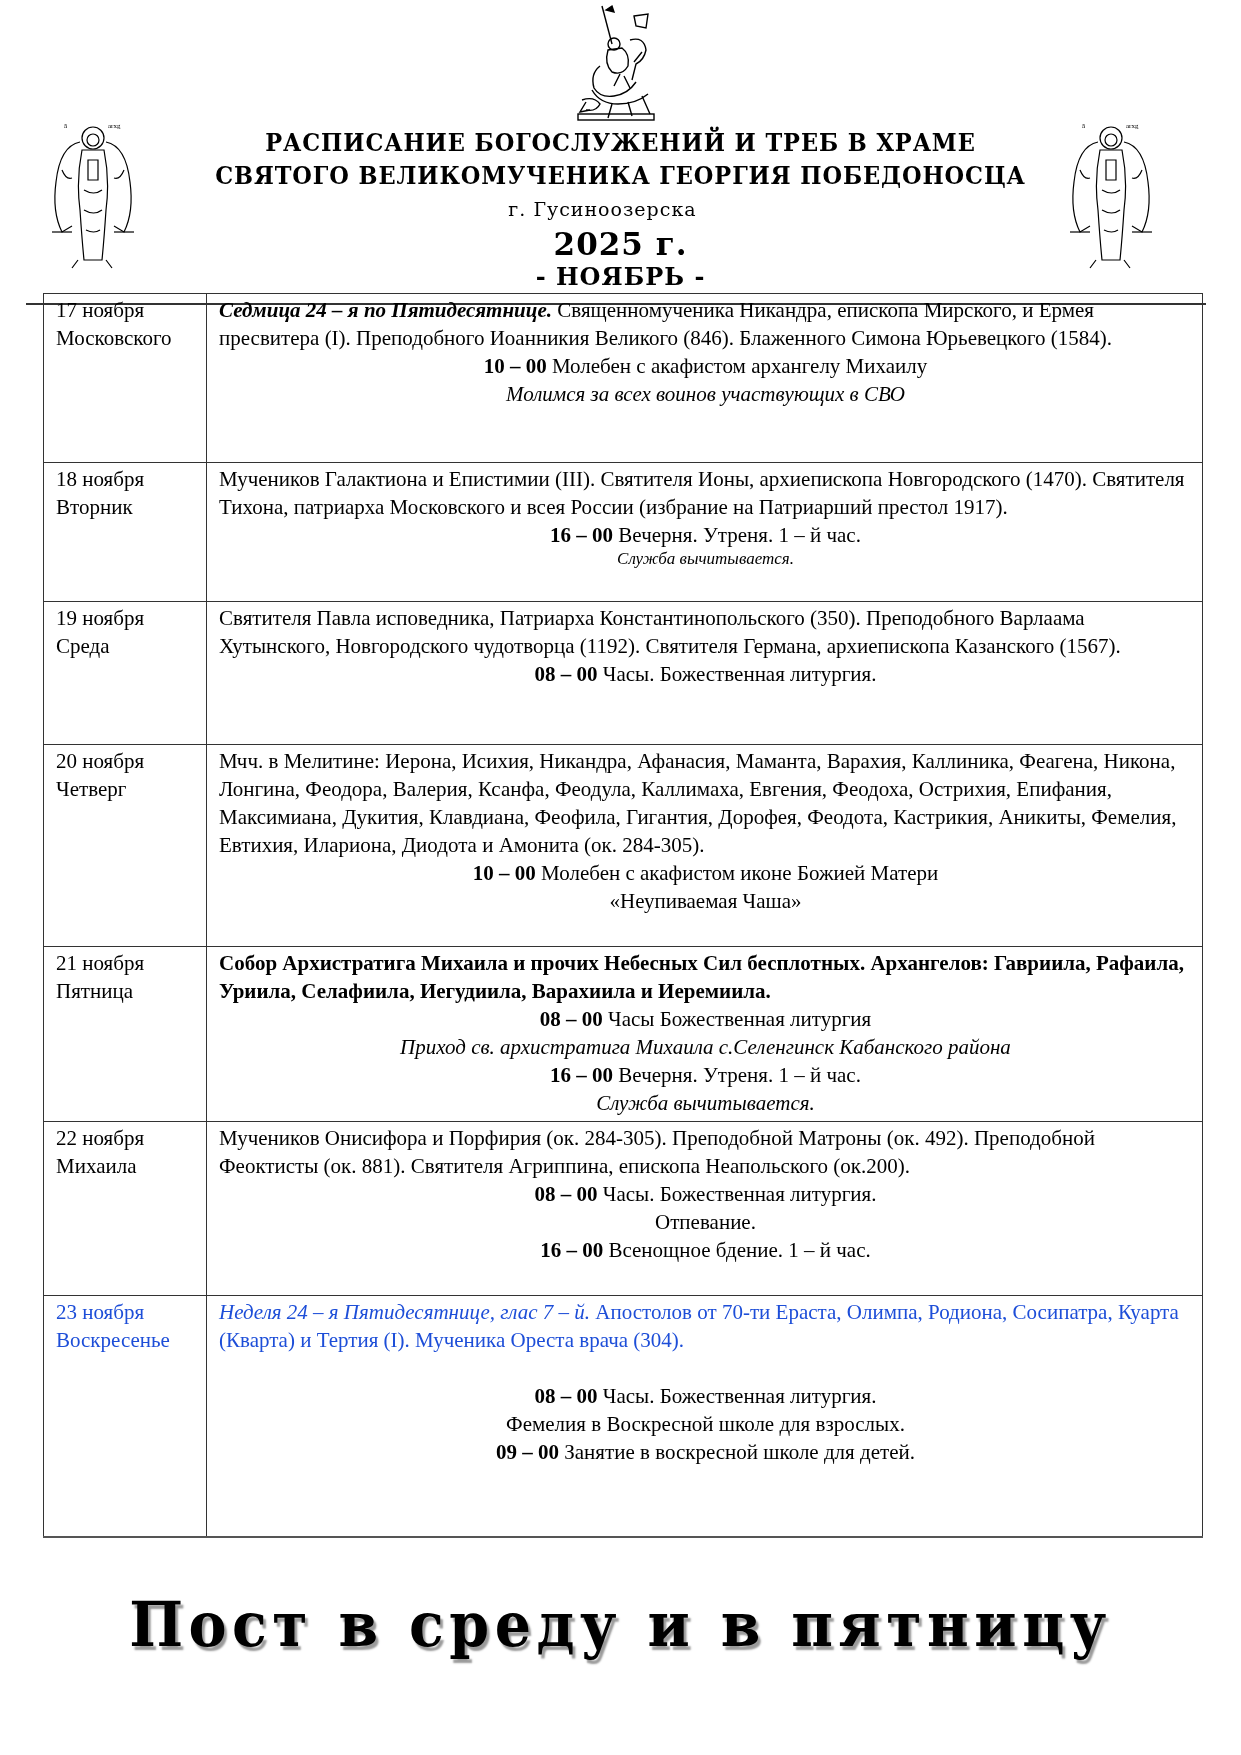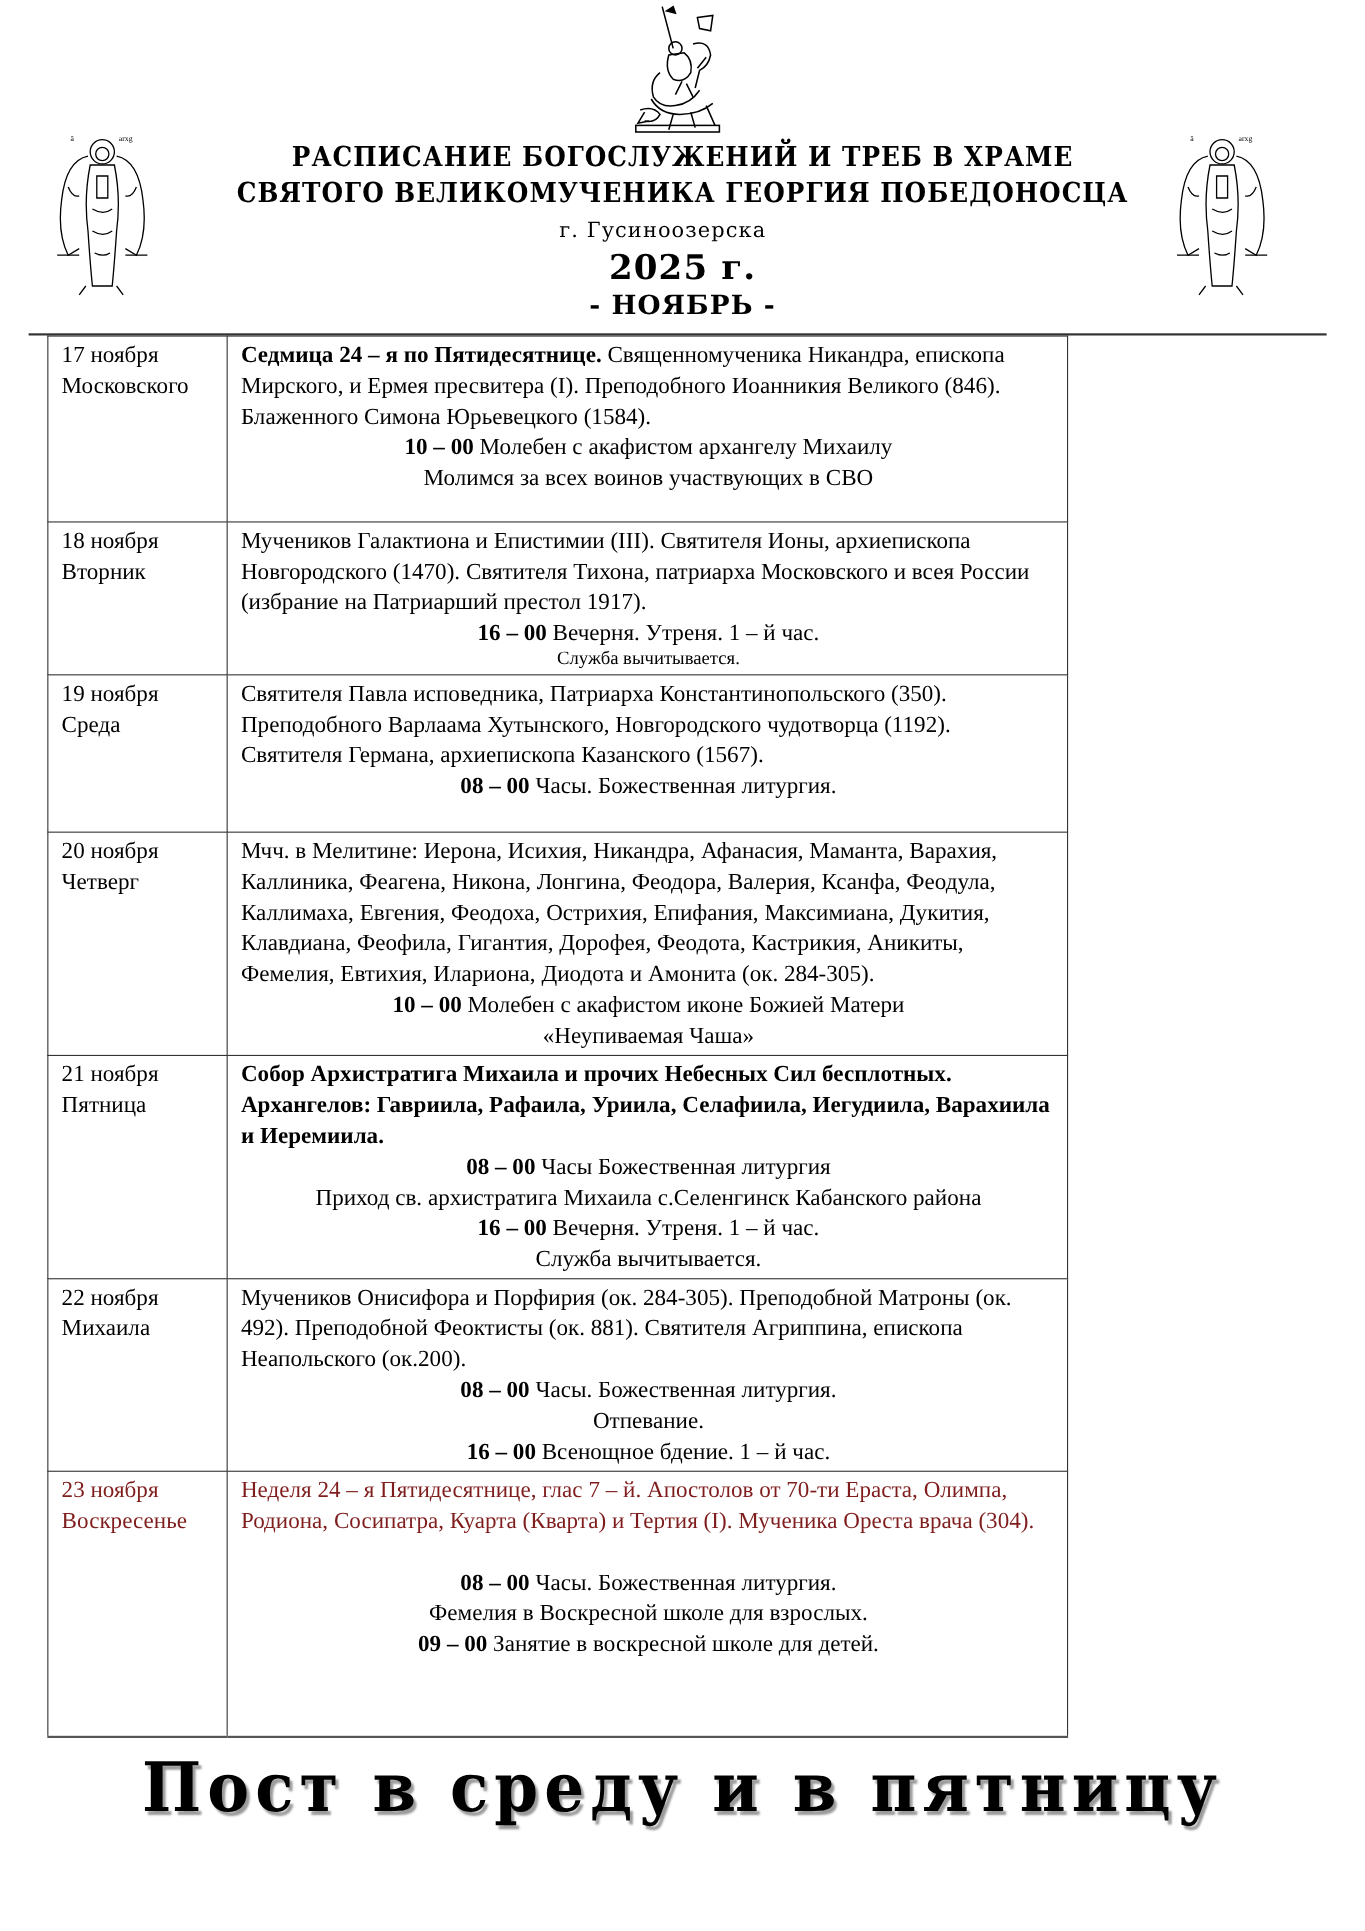--- a/index.html
+++ b/index.html
@@ -18,41 +18,41 @@
   }
   .hdr1 { top: 128px; font-size: 25px; transform: scaleX(0.9); }
   .hdr2 { top: 161px; font-size: 25px; transform: scaleX(0.9); }
   .hdr3 { top: 198px; font-size: 19px; left: -18px; font-weight: normal; }
   .hdr4 { top: 226px; font-size: 31px; }
   .hdr5 { top: 262px; font-size: 24px; letter-spacing: 1px; }
 
   .rule-top { position: absolute; left: 26px; top: 303px; width: 1180px; height: 2px; background: #333; }
 
   table.schedule {
-    position: absolute; left: 43px; top: 305px; width: 928px;
+    position: absolute; left: 43px; top: 293px; width: 1160px;
     border-collapse: collapse; table-layout: fixed;
     font-family: "Liberation Serif", serif; font-size: 21px; line-height: 28px;
   }
   table.schedule td {
     border: 1px solid #333; vertical-align: top; padding: 2px 10px 4px 12px;
   }
   table.schedule td.date { width: 140px; }
   table.schedule tr.r1 td { height: 162px; }
   table.schedule tr.r2 td { height: 132px; }
   table.schedule tr.r3 td { height: 136px; margin-top: 36px; }
   table.schedule tr.r4 td { height: 195px; }
   table.schedule tr.r5 td { height: 162px; }
   table.schedule tr.r6 td { height: 167px; }
   table.schedule tr.r7 td { height: 234px; }
   table.schedule tr.last td { border-bottom: 2px solid #555; }
   .c { text-align: center; display: block; }
   .b { font-weight: bold; }
-  .i { }
+  .i { font-style: italic; }
   .small { font-size: 17px; line-height: 20px; }
-  .red, .red * { color: #7f1d1d; }
+  .red, .red * { color: #1d4ed8; }
   .gap { display: block; height: 28px; }
 
   .fast-banner {
     position: absolute; left: 0; width: 1241px; top: 1588px; text-align: center;
     font-family: "DejaVu Serif", serif; font-weight: bold; font-size: 62px; letter-spacing: 6px;
     text-shadow: 3px 4px 2px #9a9a9a; transform: scaleX(0.92);
   }
 </style>
 </head>
 <body>

